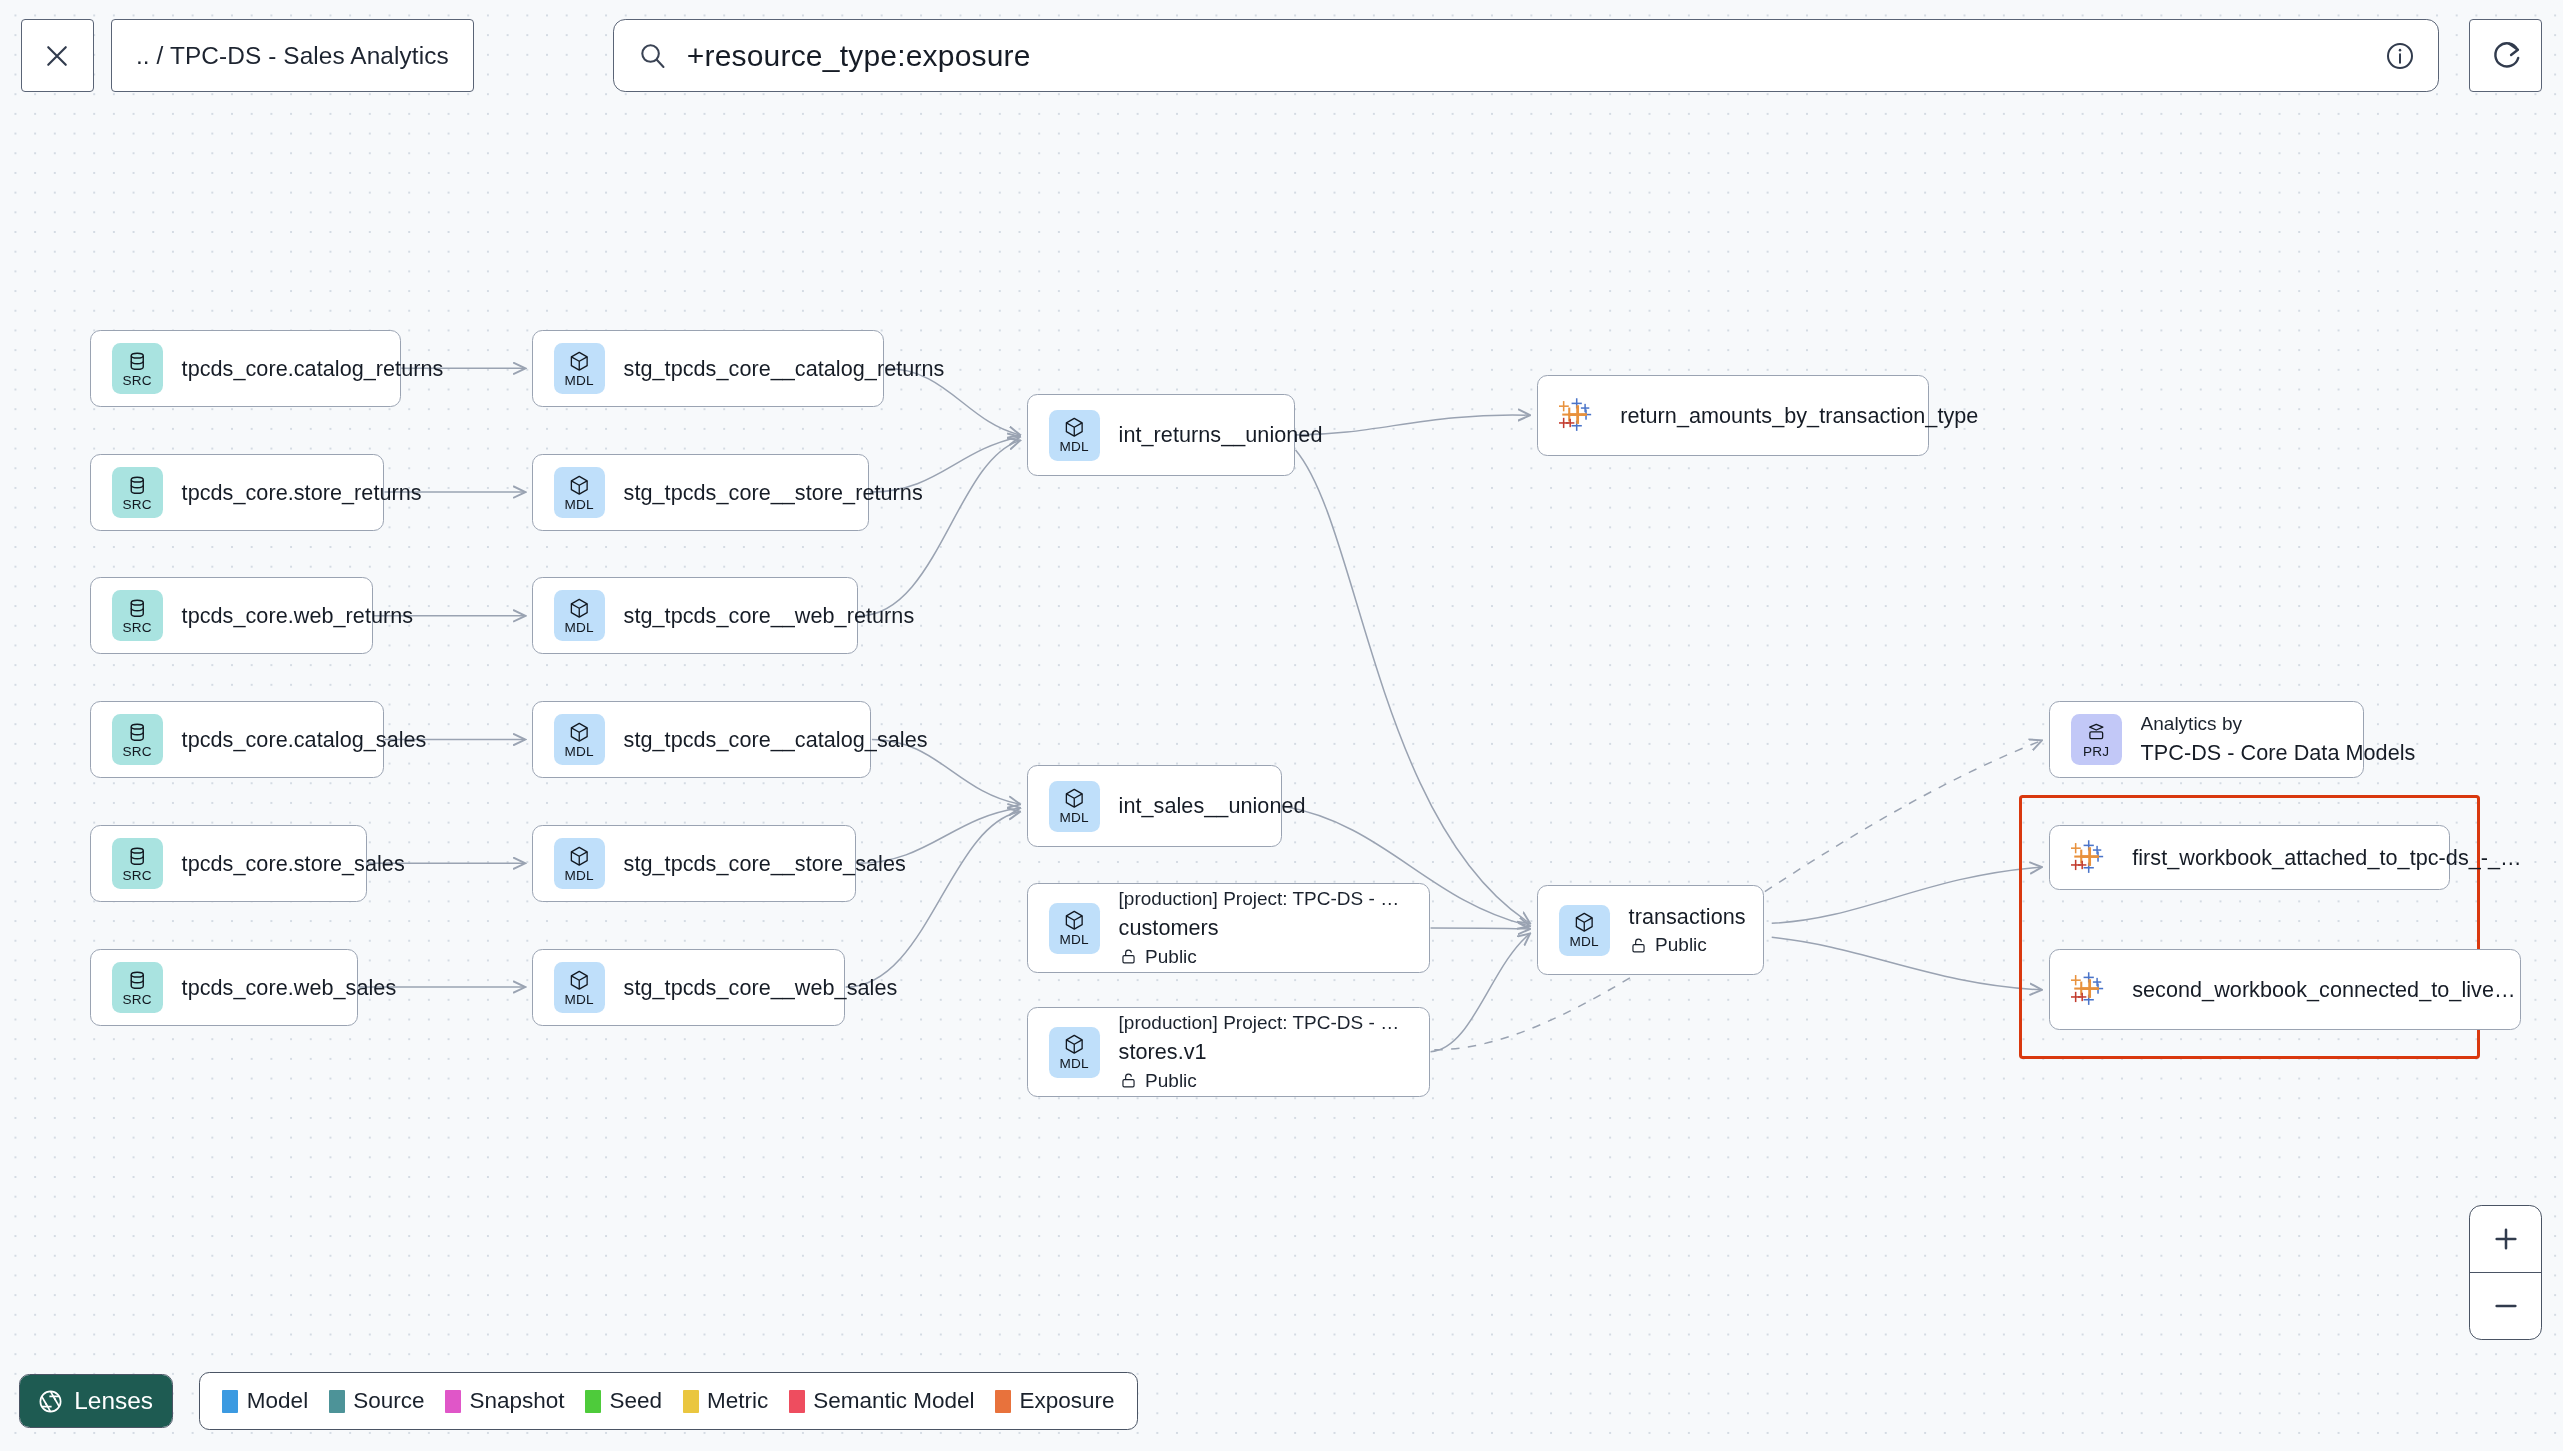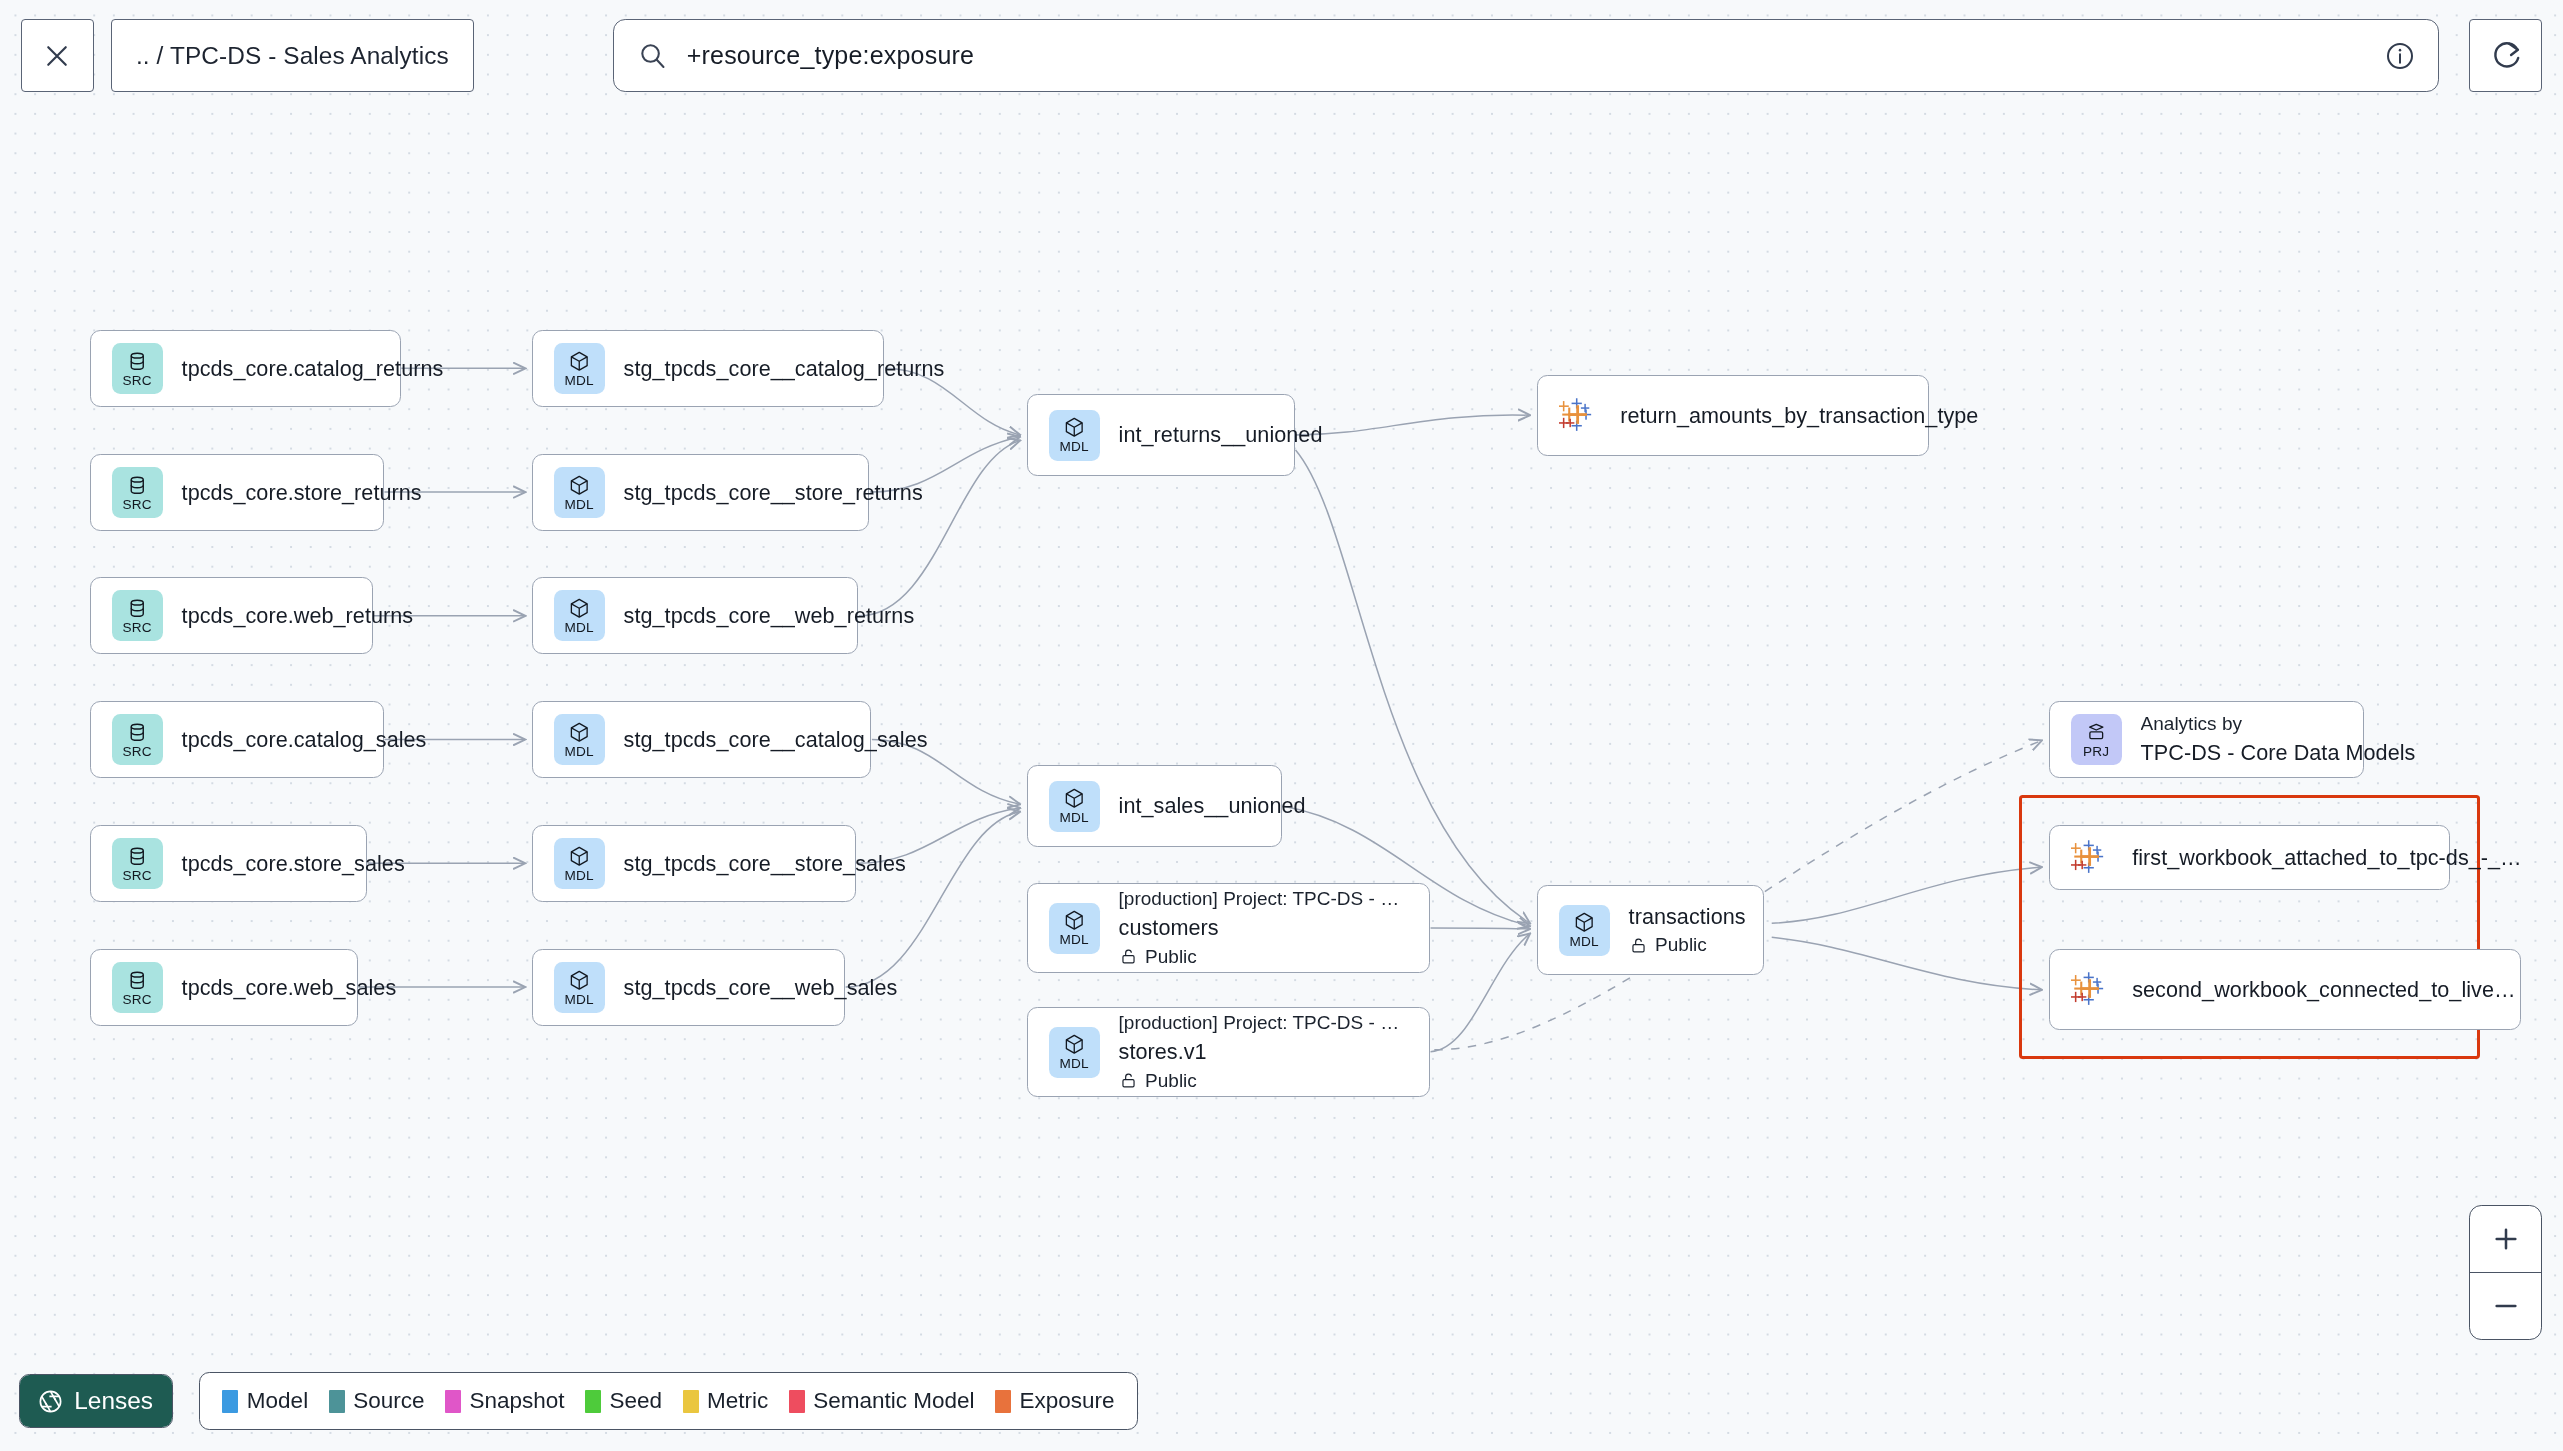--- a/index.html
+++ b/index.html
@@ -52,21 +52,21 @@
     border: 1.5px solid #5a6476;
     border-radius: 12.2px;
     display: flex; align-items: center;
     padding: 0 22.5px;
     margin-left: 122px;
     margin-right: 3.7px;
     max-width: 1870px;
   }
   .search-icon { flex: 0 0 auto; margin-right: 19px; display:flex; }
   .search-text {
-    font-size: 25px;
+    font-size: 30px;
     color: #161c26;
     letter-spacing: 0.2px;
     flex: 1;
   }
   .info-icon { flex: 0 0 auto; display:flex; margin-left: 15px; }
   .refresh-btn { width: 73px; margin-left: 9.4px; }
 
   
   .canvas { position: absolute; inset: 0; }
 

